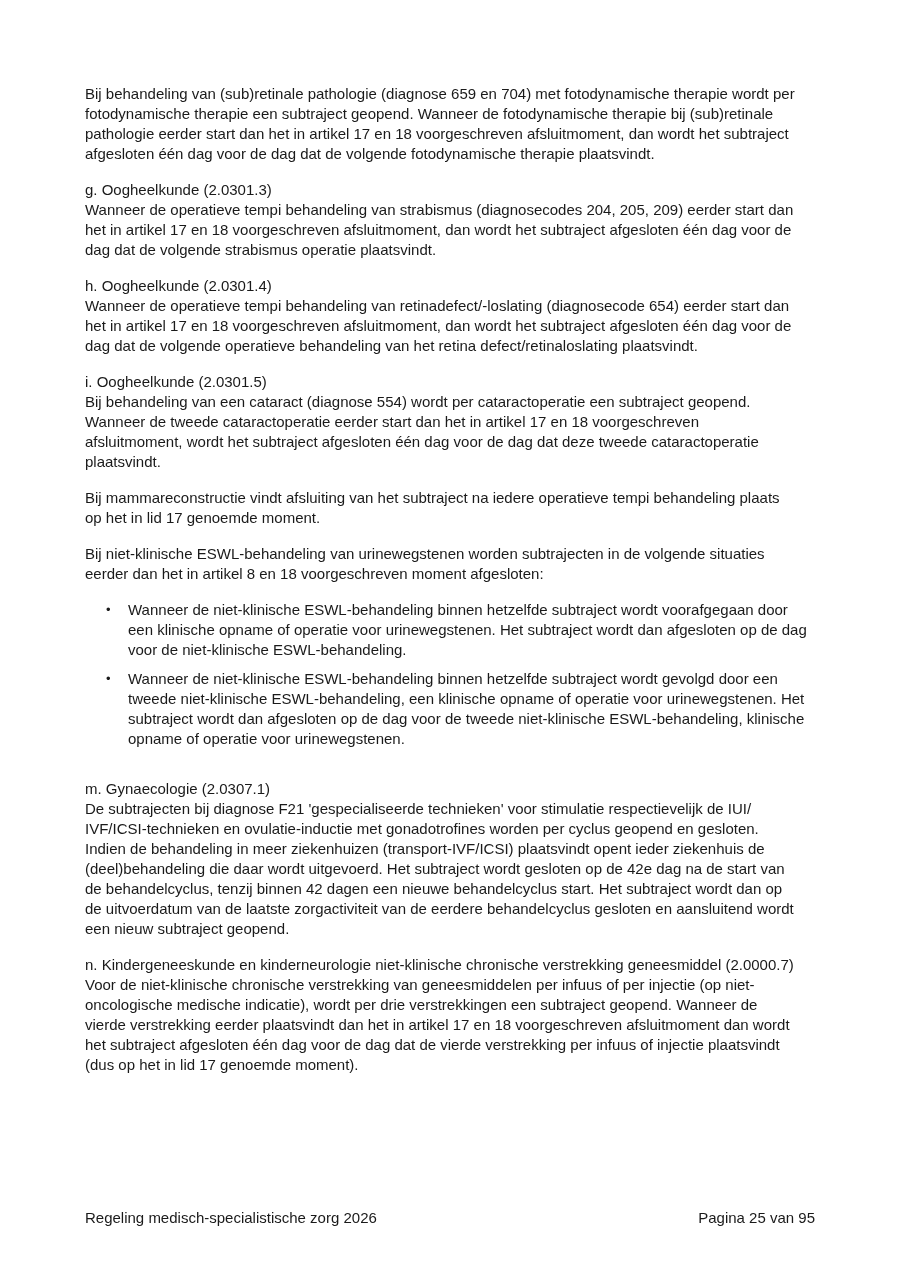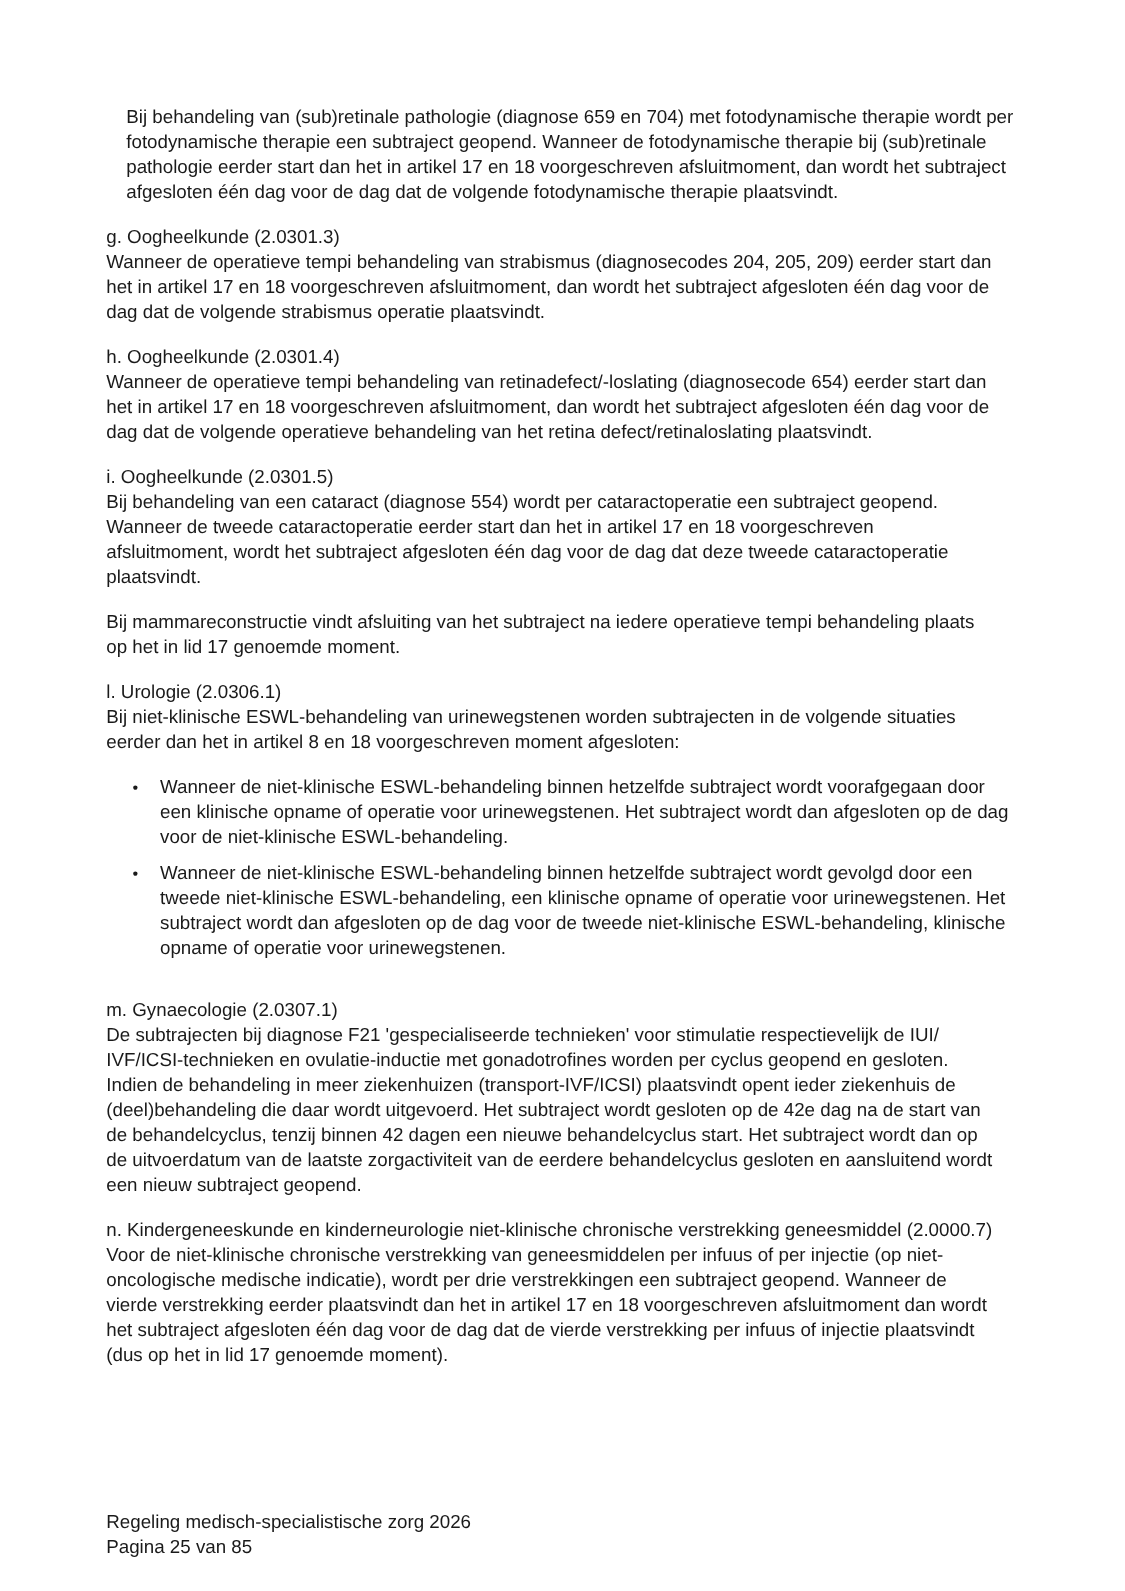--- a/index.html
+++ b/index.html
@@ -19,21 +19,21 @@
     overflow: hidden;
     box-sizing: border-box;
   }
   .content {
     position: absolute;
     top: 84px;
     left: 85px;
     width: 731px;
   }
   .para {
-    margin: 0 0 16px 16px;
+    margin: 0 0 16px 0;
   }
   .sec {
     margin: 0 16px 16px 0;
   }
   .sec-heading {
     margin: 0;
   }
   .sec-body {
     margin: 0;
   }
@@ -57,21 +57,20 @@
     font-size: 13px;
   }
   .footer {
     position: absolute;
     left: 85px;
     right: 85px;
     top: 1208px;
     display: flex;
     justify-content: space-between;
     font-size: 15px;
-    flex-direction: column;
   }
 </style>
 </head>
 <body>
 
 <div class="page">
   <div class="content">
 
     <p class="para">Bij behandeling van (sub)retinale pathologie (diagnose 659 en 704) met fotodynamische therapie wordt per fotodynamische therapie een subtraject geopend. Wanneer de fotodynamische therapie bij (sub)retinale pathologie eerder start dan het in artikel 17 en 18 voorgeschreven afsluitmoment, dan wordt het subtraject afgesloten één dag voor de dag dat de volgende fotodynamische therapie plaatsvindt.</p>
 
@@ -89,21 +88,20 @@
       <p class="sec-heading">i. Oogheelkunde (2.0301.5)</p>
       <p class="sec-body">Bij behandeling van een cataract (diagnose 554) wordt per cataractoperatie een subtraject geopend. Wanneer de tweede cataractoperatie eerder start dan het in artikel 17 en 18 voorgeschreven afsluitmoment, wordt het subtraject afgesloten één dag voor de dag dat deze tweede cataractoperatie plaatsvindt.</p>
     </div>
 
     <div class="sec">
       <p class="sec-body">Bij mammareconstructie vindt afsluiting van het subtraject na iedere operatieve tempi behandeling plaats op het in lid 17 genoemde moment.</p>
     </div>
 
 
     <div class="sec">
-      <p class="sec-heading">l. Urologie (2.0306.1)</p>
       <p class="sec-body">Bij niet-klinische ESWL-behandeling van urinewegstenen worden subtrajecten in de volgende situaties eerder dan het in artikel 8 en 18 voorgeschreven moment afgesloten:</p>
     </div>
 
     <ul class="bullet-list">
       <li>
         <span class="bullet-dot">•</span>
         <span>Wanneer de niet-klinische ESWL-behandeling binnen hetzelfde subtraject wordt voorafgegaan door een klinische opname of operatie voor urinewegstenen. Het subtraject wordt dan afgesloten op de dag voor de niet-klinische ESWL-behandeling.</span>
       </li>
       <li>
         <span class="bullet-dot">•</span>
@@ -119,15 +117,15 @@
     <div class="sec">
       <p class="sec-heading">n. Kindergeneeskunde en kinderneurologie niet-klinische chronische verstrekking geneesmiddel (2.0000.7)</p>
       <p class="sec-body">Voor de niet-klinische chronische verstrekking van geneesmiddelen per infuus of per injectie (op niet-oncologische medische indicatie), wordt per drie verstrekkingen een subtraject geopend. Wanneer de vierde verstrekking eerder plaatsvindt dan het in artikel 17 en 18 voorgeschreven afsluitmoment dan wordt het subtraject afgesloten één dag voor de dag dat de vierde verstrekking per infuus of injectie plaatsvindt (dus op het in lid 17 genoemde moment).</p>
     </div>
 
 
   </div>
 
   <div class="footer">
     <span>Regeling medisch-specialistische zorg 2026</span>
-    <span>Pagina 25 van 85</span>
+    <span>Pagina 25 van 95</span>
   </div>
 </div>
 
 </body></html>

